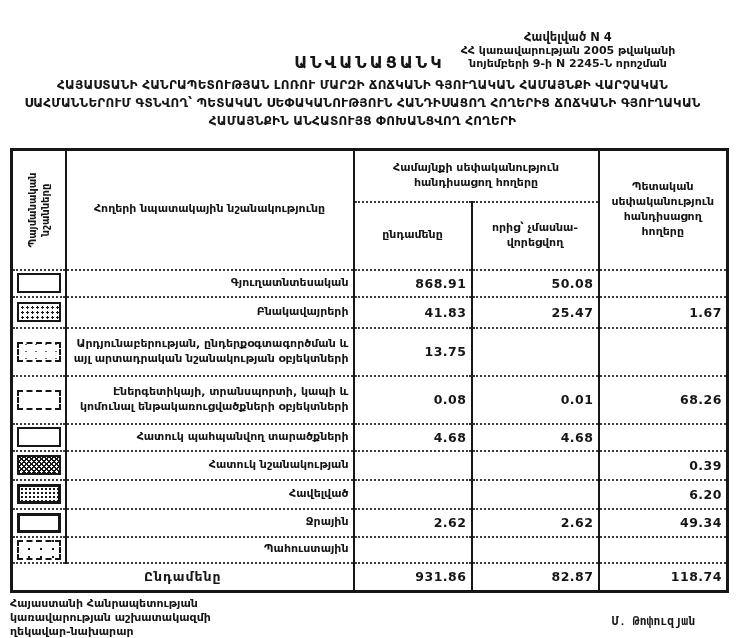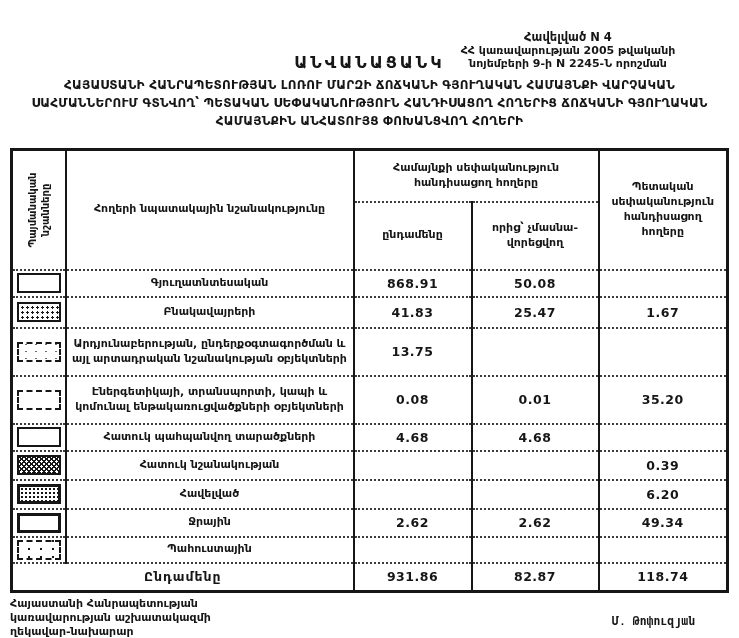--- a/index.html
+++ b/index.html
@@ -7,42 +7,42 @@
        font-family:"DejaVu Sans",sans-serif;color:#161616;}
   .page{position:relative;width:739px;height:638px;background:#fff;}
 
   .appendix{position:absolute;top:6px;right:6px;width:330px;
             font-size:11px;font-weight:700;line-height:1.22;text-align:center;margin-top:24px;}
   .appendix .l1{font-size:11.5px;}
 
   .doc-title{position:absolute;top:53px;left:0;width:739px;text-align:center;
              font-size:16px;font-weight:700;letter-spacing:3px;}
 
-  .doc-subtitle{position:absolute;top:76px;left:12px;width:715px;text-align:center;
+  .doc-subtitle{position:absolute;top:76px;left:5px;width:715px;text-align:center;
                 font-size:12px;font-weight:700;line-height:1.5;letter-spacing:.2px;}
 
   table.land{position:absolute;left:10px;top:148px;width:716px;
              border-collapse:collapse;table-layout:fixed;
              border:3px solid #161616;}
   table.land th,table.land td{
       border-right:2px solid #161616;
       border-bottom:2px dotted #3c3c3c;
       padding:2px 4px;vertical-align:middle;overflow:hidden;margin-left:28px;}
   table.land th{font-weight:700;text-align:center;font-size:11px;line-height:1.35;}
 
   tr.hdr1{height:52px;}
   tr.hdr2{height:68px;}
   .h-symbols{position:relative;}
   .vtext{position:absolute;left:50%;top:50%;width:116px;
          transform:translate(-50%,-50%) rotate(-90deg);
          font-size:10px;font-weight:700;line-height:1.3;text-align:center;}
   .pre{white-space:pre-line;}
 
-  td.c-name{font-size:11px;font-weight:700;line-height:1.35;text-align:center;padding-left:5px;}
-  td.c-num{font-size:12.5px;font-weight:700;text-align:center;letter-spacing:.5px;}
+  td.c-name{font-size:11px;font-weight:700;line-height:1.35;text-align:right;padding-left:5px;}
+  td.c-num{font-size:12.5px;font-weight:700;text-align:right;letter-spacing:.5px;}
   td.c-legend{text-align:center;}
 
   tr.r{height:27px;}
   tr.r.tall{height:48px;}
   tr.total-row{height:28px;}
   tr.total-row td{font-weight:700;}
   td.c-total-label{text-align:center;font-size:12.5px;letter-spacing:1px;}
 
   .legend-box{display:inline-block;width:44px;height:20px;box-sizing:border-box;
               background:#fff;vertical-align:middle;}
@@ -128,21 +128,21 @@
         <td class="c-name">Արդյունաբերության, ընդերքօգտագործման և այլ արտադրական նշանակության օբյեկտների</td>
         <td class="c-num">13.75</td>
         <td class="c-num"></td>
         <td class="c-num"></td>
       </tr>
       <tr class="r tall">
         <td class="c-legend"><span class="legend-box pat-dashed"></span></td>
         <td class="c-name">Էներգետիկայի, տրանսպորտի, կապի և կոմունալ ենթակառուցվածքների օբյեկտների</td>
         <td class="c-num">0.08</td>
         <td class="c-num">0.01</td>
-        <td class="c-num">35.20</td>
+        <td class="c-num">68.26</td>
       </tr>
       <tr class="r">
         <td class="c-legend"><span class="legend-box pat-empty"></span></td>
         <td class="c-name">Հատուկ պահպանվող տարածքների</td>
         <td class="c-num">4.68</td>
         <td class="c-num">4.68</td>
         <td class="c-num"></td>
       </tr>
       <tr class="r" style="height:29px">
         <td class="c-legend"><span class="legend-box pat-crosshatch"></span></td>

